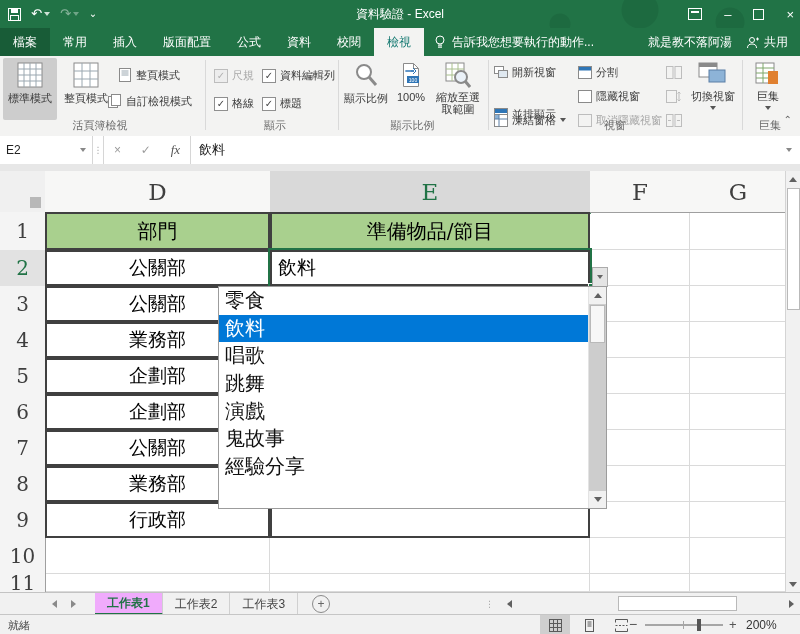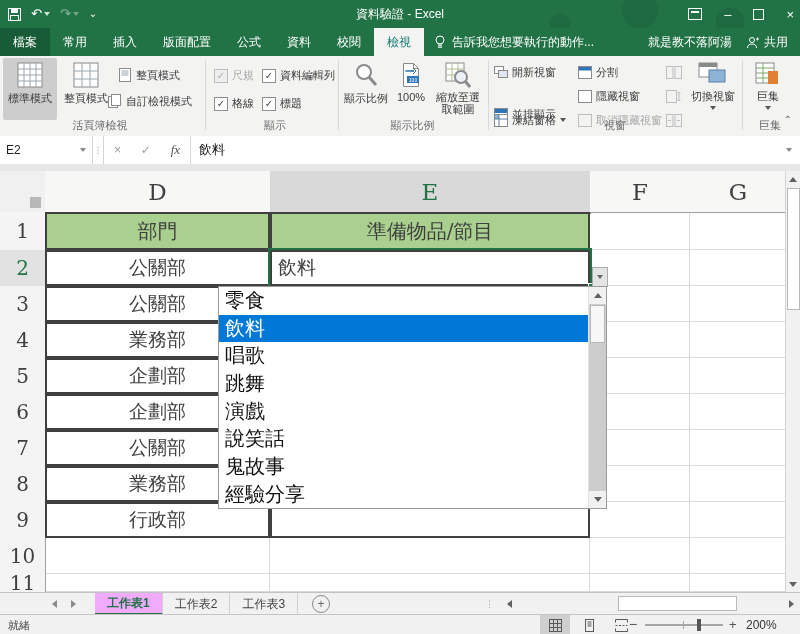--- a/index.html
+++ b/index.html
@@ -64,21 +64,21 @@
         font-family:"DejaVu Serif","Liberation Serif",serif;font-size:23px;color:#3f3f3f;z-index:2;}
   .colh.selcol{background:#d9d9d9;color:#217346;border-bottom:2px solid #217346;}
   .rowh{position:absolute;left:0;width:45px;background:#f4f4f4;border-right:1px solid #9f9f9f;border-bottom:1px solid #c9c9c9;
         display:flex;align-items:center;justify-content:center;
         font-family:"DejaVu Serif","Liberation Serif",serif;font-size:20px;color:#3f3f3f;z-index:2;}
   .rowh.selrow{background:#e2e2e2;color:#217346;border-right:2px solid #217346;}
   .gl-row{position:absolute;left:45px;width:741px;border-bottom:1px solid #dadada;z-index:1;}
   .gl-v{position:absolute;top:41px;bottom:0;width:1px;background:#dadada;z-index:1;}
   .tcell{position:absolute;background:#fff;border:2px solid #404040;box-sizing:border-box;z-index:3;
          display:flex;align-items:center;justify-content:center;
-         font-family:"DejaVu Serif","Liberation Serif",serif;font-size:19px;color:#404040;}
+         font-family:"DejaVu Serif","Liberation Serif",serif;font-size:19px;color:#000000;}
   .tcell.hdr{background:#a9d08e;font-size:20px;}
   .tcell.left{justify-content:flex-start;padding-left:6px;}
   .e2sel{position:absolute;border:2px solid #217346;box-sizing:border-box;z-index:5;pointer-events:none;}
   .fillhandle{position:absolute;width:6px;height:6px;background:#217346;border:1px solid #fff;z-index:6;}
   .ddbtn{position:absolute;width:16px;height:20px;background:#e4e4e4;border:1px solid #ababab;box-sizing:border-box;
          display:flex;align-items:center;justify-content:center;z-index:6;}
   .dropdown{position:absolute;background:#fff;border:1px solid #9c9c9c;box-sizing:border-box;z-index:8;}
   .dditem{height:27.7px;line-height:27.7px;padding-left:6px;font-size:20px;color:#111;
           font-family:"Liberation Sans","DejaVu Sans",sans-serif;width:calc(100% - 23px);}
   .dditem.sel{background:#0078d7;color:#fff;}
@@ -464,21 +464,20 @@
   <div class="ddbtn" style="left:592px;top:96px;">
     <span class="tri-d" style="border-top-color:#666;"></span>
   </div>
 
   <div class="dropdown" style="left:218px;top:115px;width:389px;height:223px;">
     <div class="dditem">零食</div>
     <div class="dditem sel">飲料</div>
     <div class="dditem">唱歌</div>
     <div class="dditem">跳舞</div>
     <div class="dditem">演戲</div>
-    <div class="dditem">說笑話</div>
     <div class="dditem">鬼故事</div>
     <div class="dditem">經驗分享</div>
     <div class="ddscroll">
       <div class="btn" style="top:0;">
           <span class="tri-su"></span>
         </div>
       <div class="thumb"></div>
       <div class="btn" style="bottom:0;">
           <span class="tri-sd"></span>
         </div>

